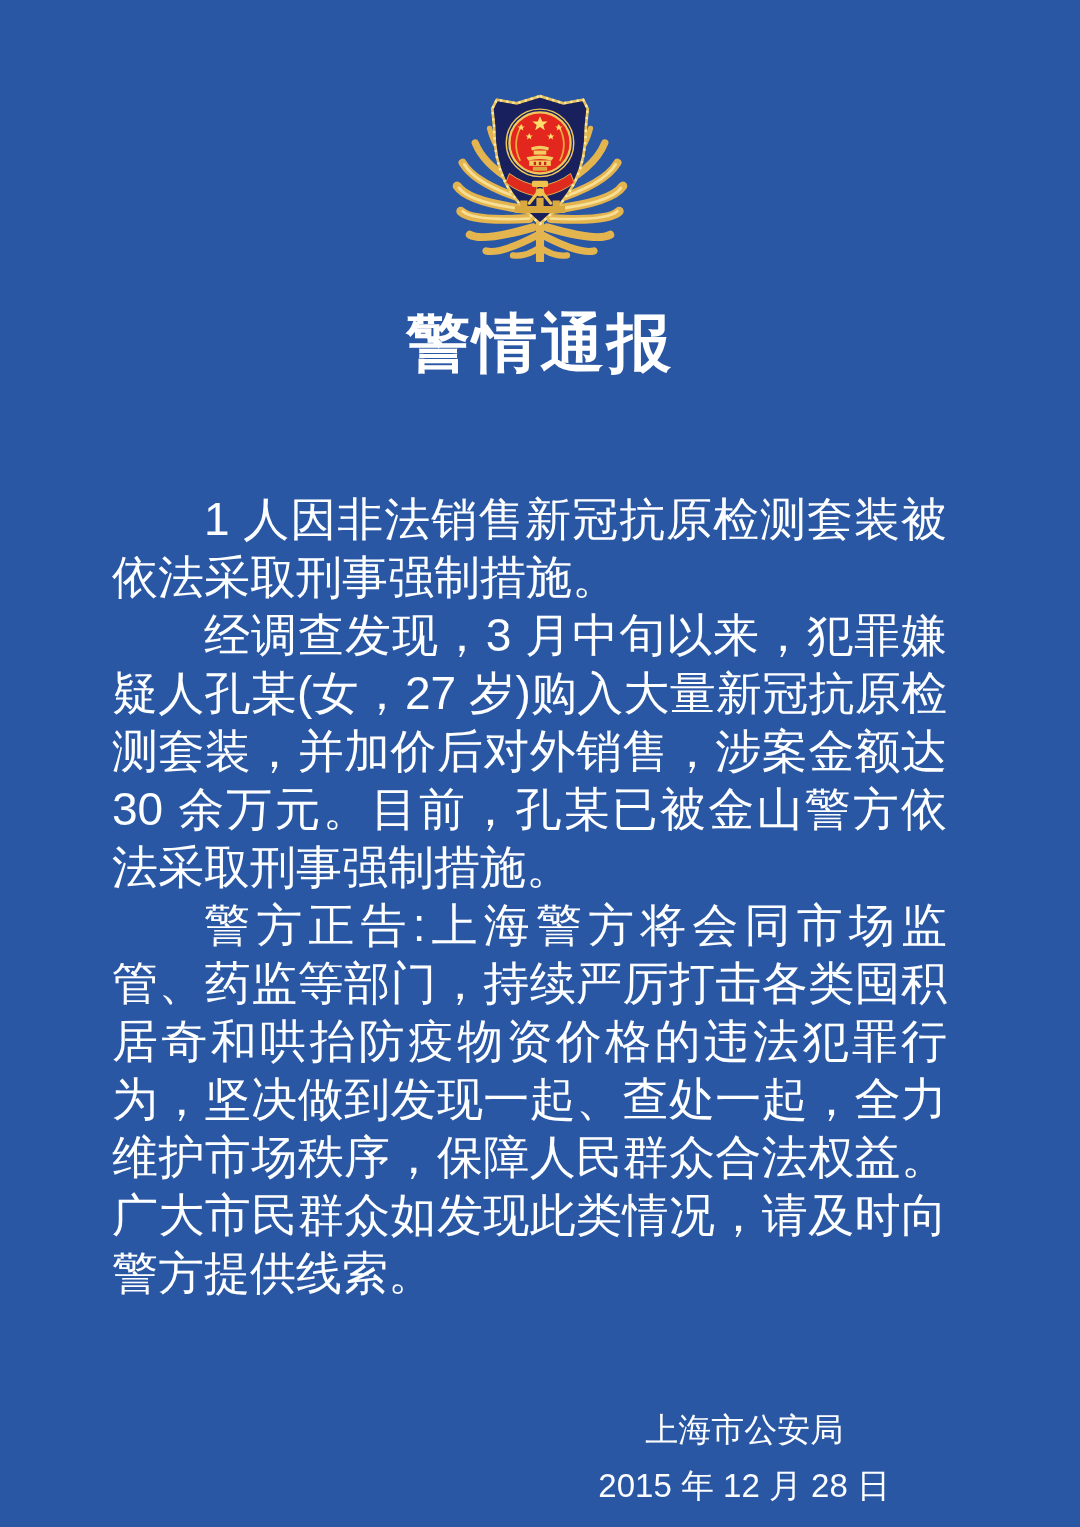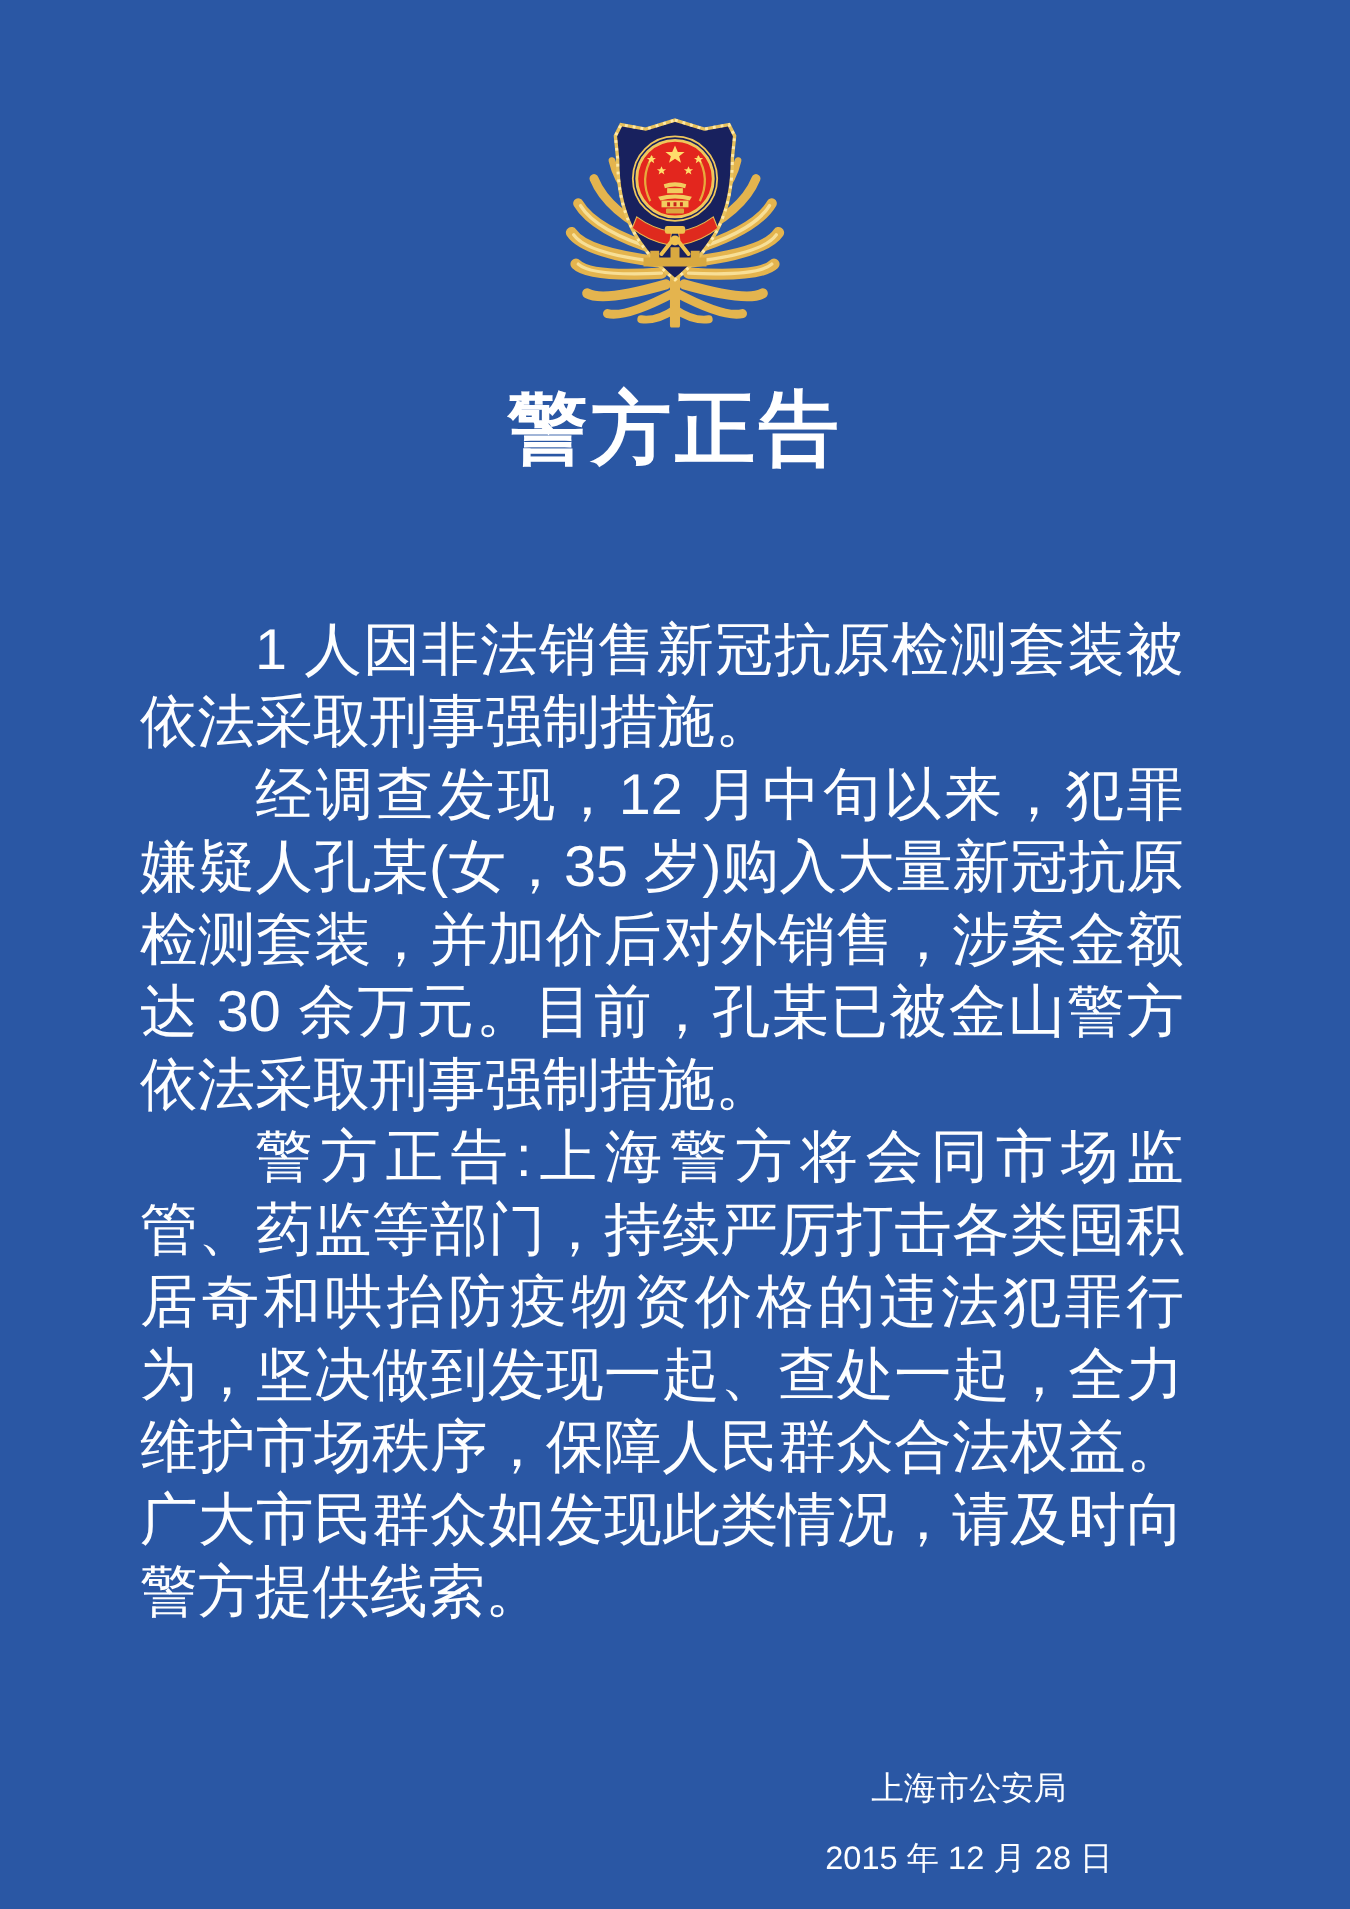--- a/index.html
+++ b/index.html
@@ -42,21 +42,21 @@
     color: #FDFEFF;
   }
   .body-text p {
     text-indent: 2em;
     margin: 0;
   }
   .signature {
     width: max-content;
     margin: 100px 190px 0 auto;
     text-align: center;
-    font-size: 26px;
+    font-size: 33px;
     line-height: 56px;
     font-weight: 500;
     color: #FDFEFF;
   }
 </style>
 </head>
 <body style="background: rgb(42, 87, 164);">
 
 <div class="notice">
 
@@ -131,25 +131,25 @@
         <rect x="92" y="100.5" width="16" height="4.5" rx="1" fill="#DBA63E"></rect>
       </g>
       <g fill="#C6231B">
         <rect x="93" y="95" width="2.6" height="3.6"></rect>
         <rect x="98.7" y="95" width="2.6" height="3.6"></rect>
         <rect x="104.4" y="95" width="2.6" height="3.6"></rect>
       </g>
     </svg>
   </div>
 
-  <h1 class="title">警方正告</h1>
+  <h1 class="title">警情通报</h1>
 
   <div class="body-text">
     <p>1 人因非法销售新冠抗原检测套装被依法采取刑事强制措施。</p>
-    <p>经调查发现，12 月中旬以来，犯罪嫌疑人孔某(女，35 岁)购入大量新冠抗原检测套装，并加价后对外销售，涉案金额达 30 余万元。目前，孔某已被金山警方依法采取刑事强制措施。</p>
+    <p>经调查发现，3 月中旬以来，犯罪嫌疑人孔某(女，27 岁)购入大量新冠抗原检测套装，并加价后对外销售，涉案金额达 30 余万元。目前，孔某已被金山警方依法采取刑事强制措施。</p>
     <p>警方正告:上海警方将会同市场监管、药监等部门，持续严厉打击各类囤积居奇和哄抬防疫物资价格的违法犯罪行为，坚决做到发现一起、查处一起，全力维护市场秩序，保障人民群众合法权益。广大市民群众如发现此类情况，请及时向警方提供线索。</p>
   </div>
 
   <div class="signature">
     <div>上海市公安局</div>
     <div>2015 年 12 月 28 日</div>
   </div>
 
 </div>
 

